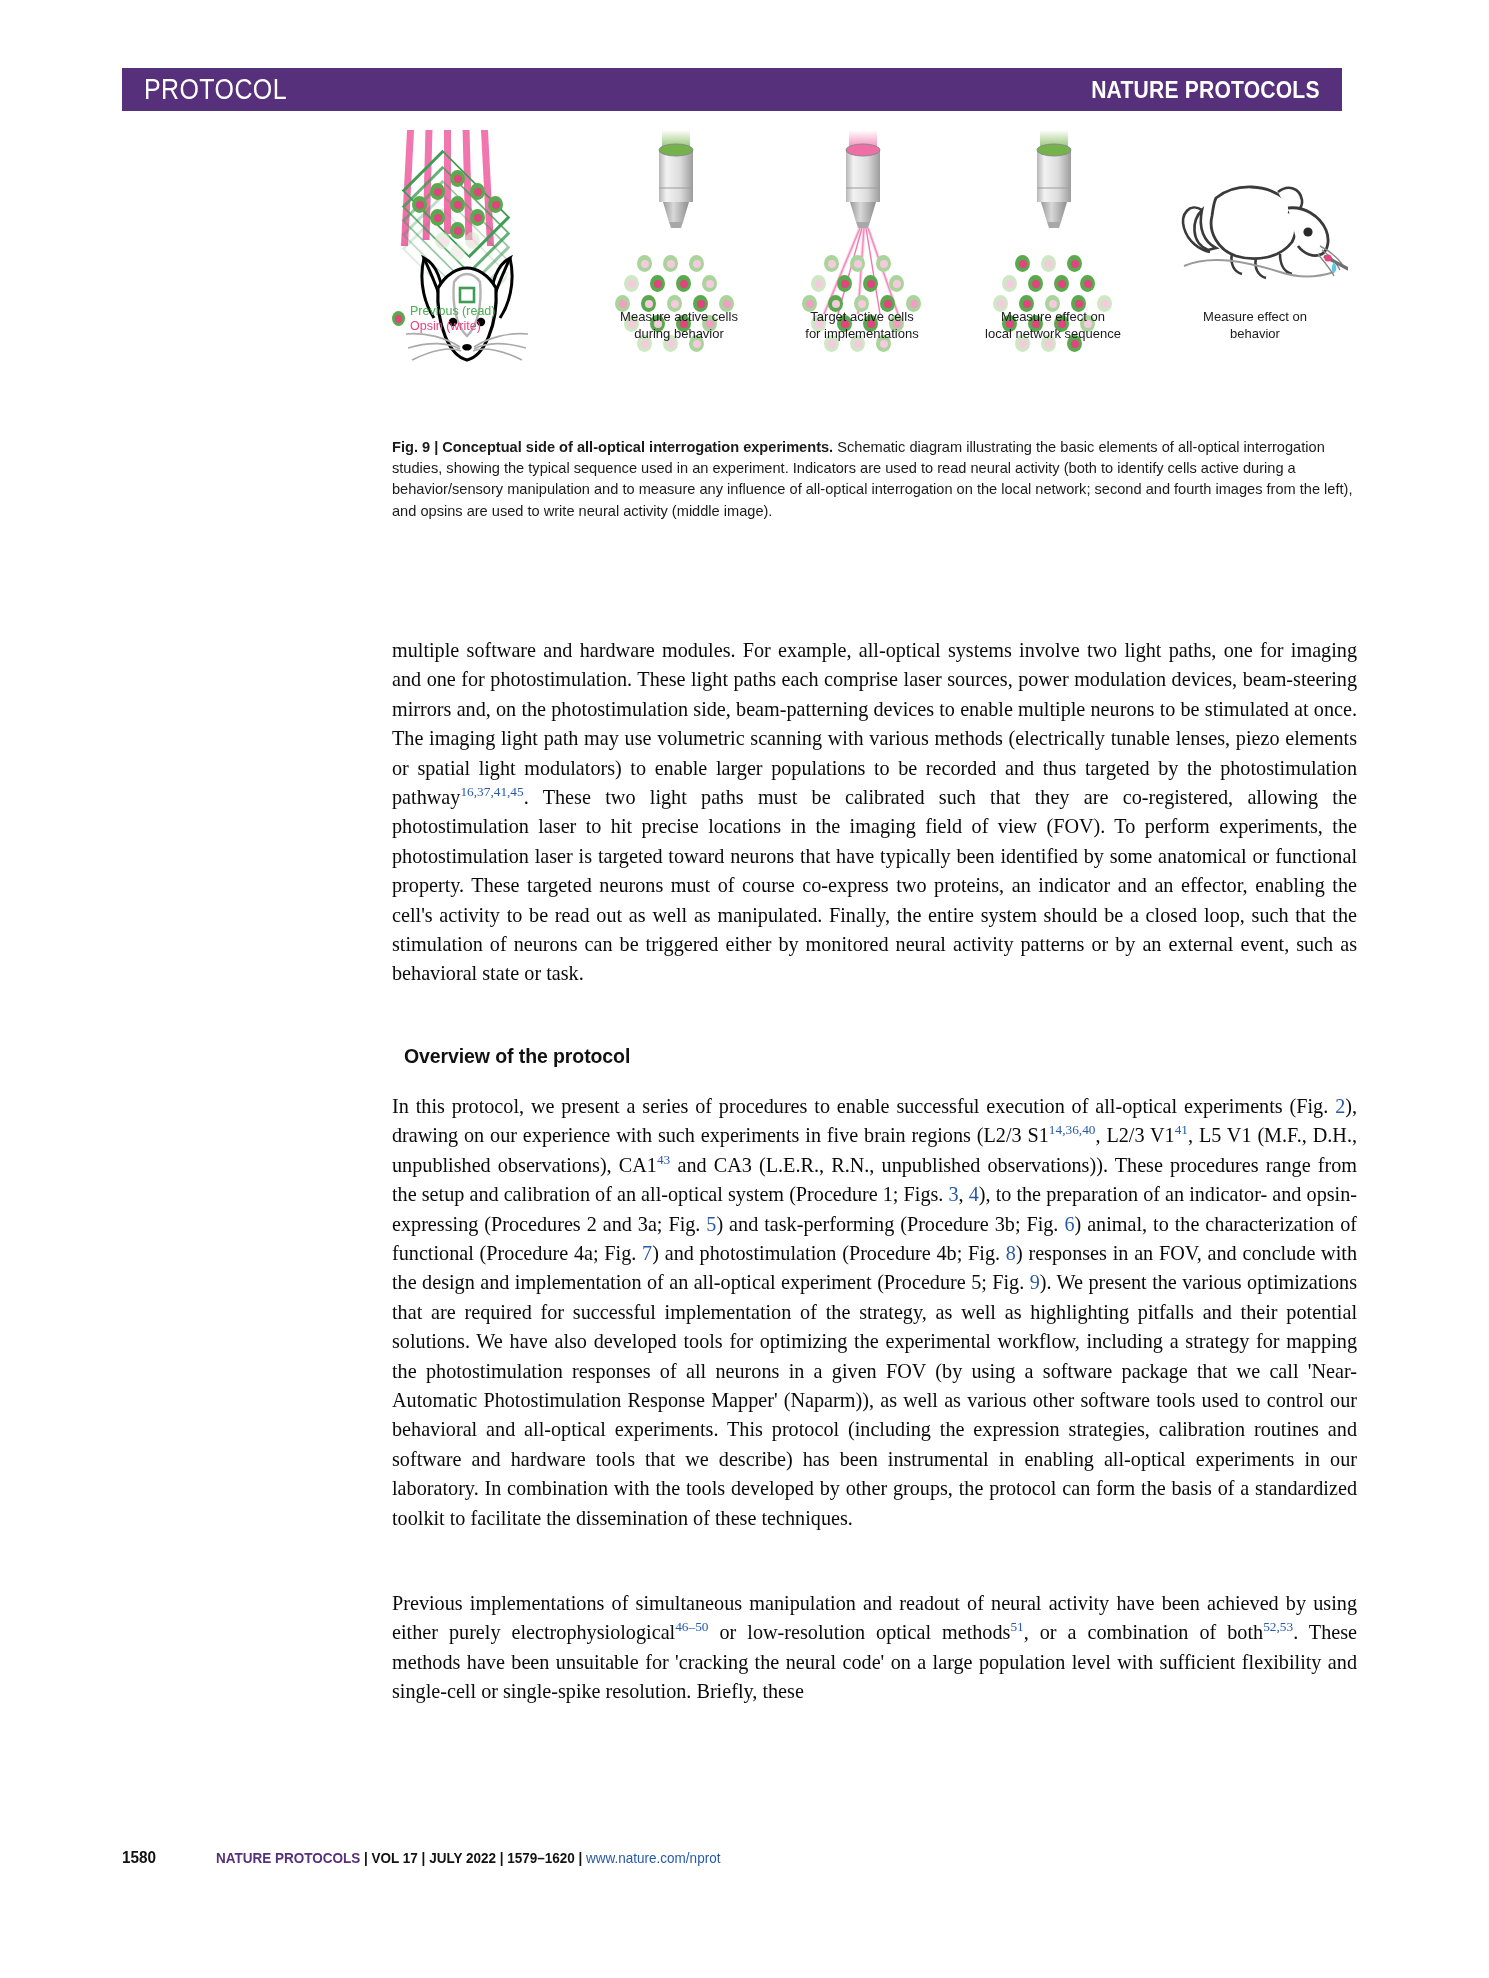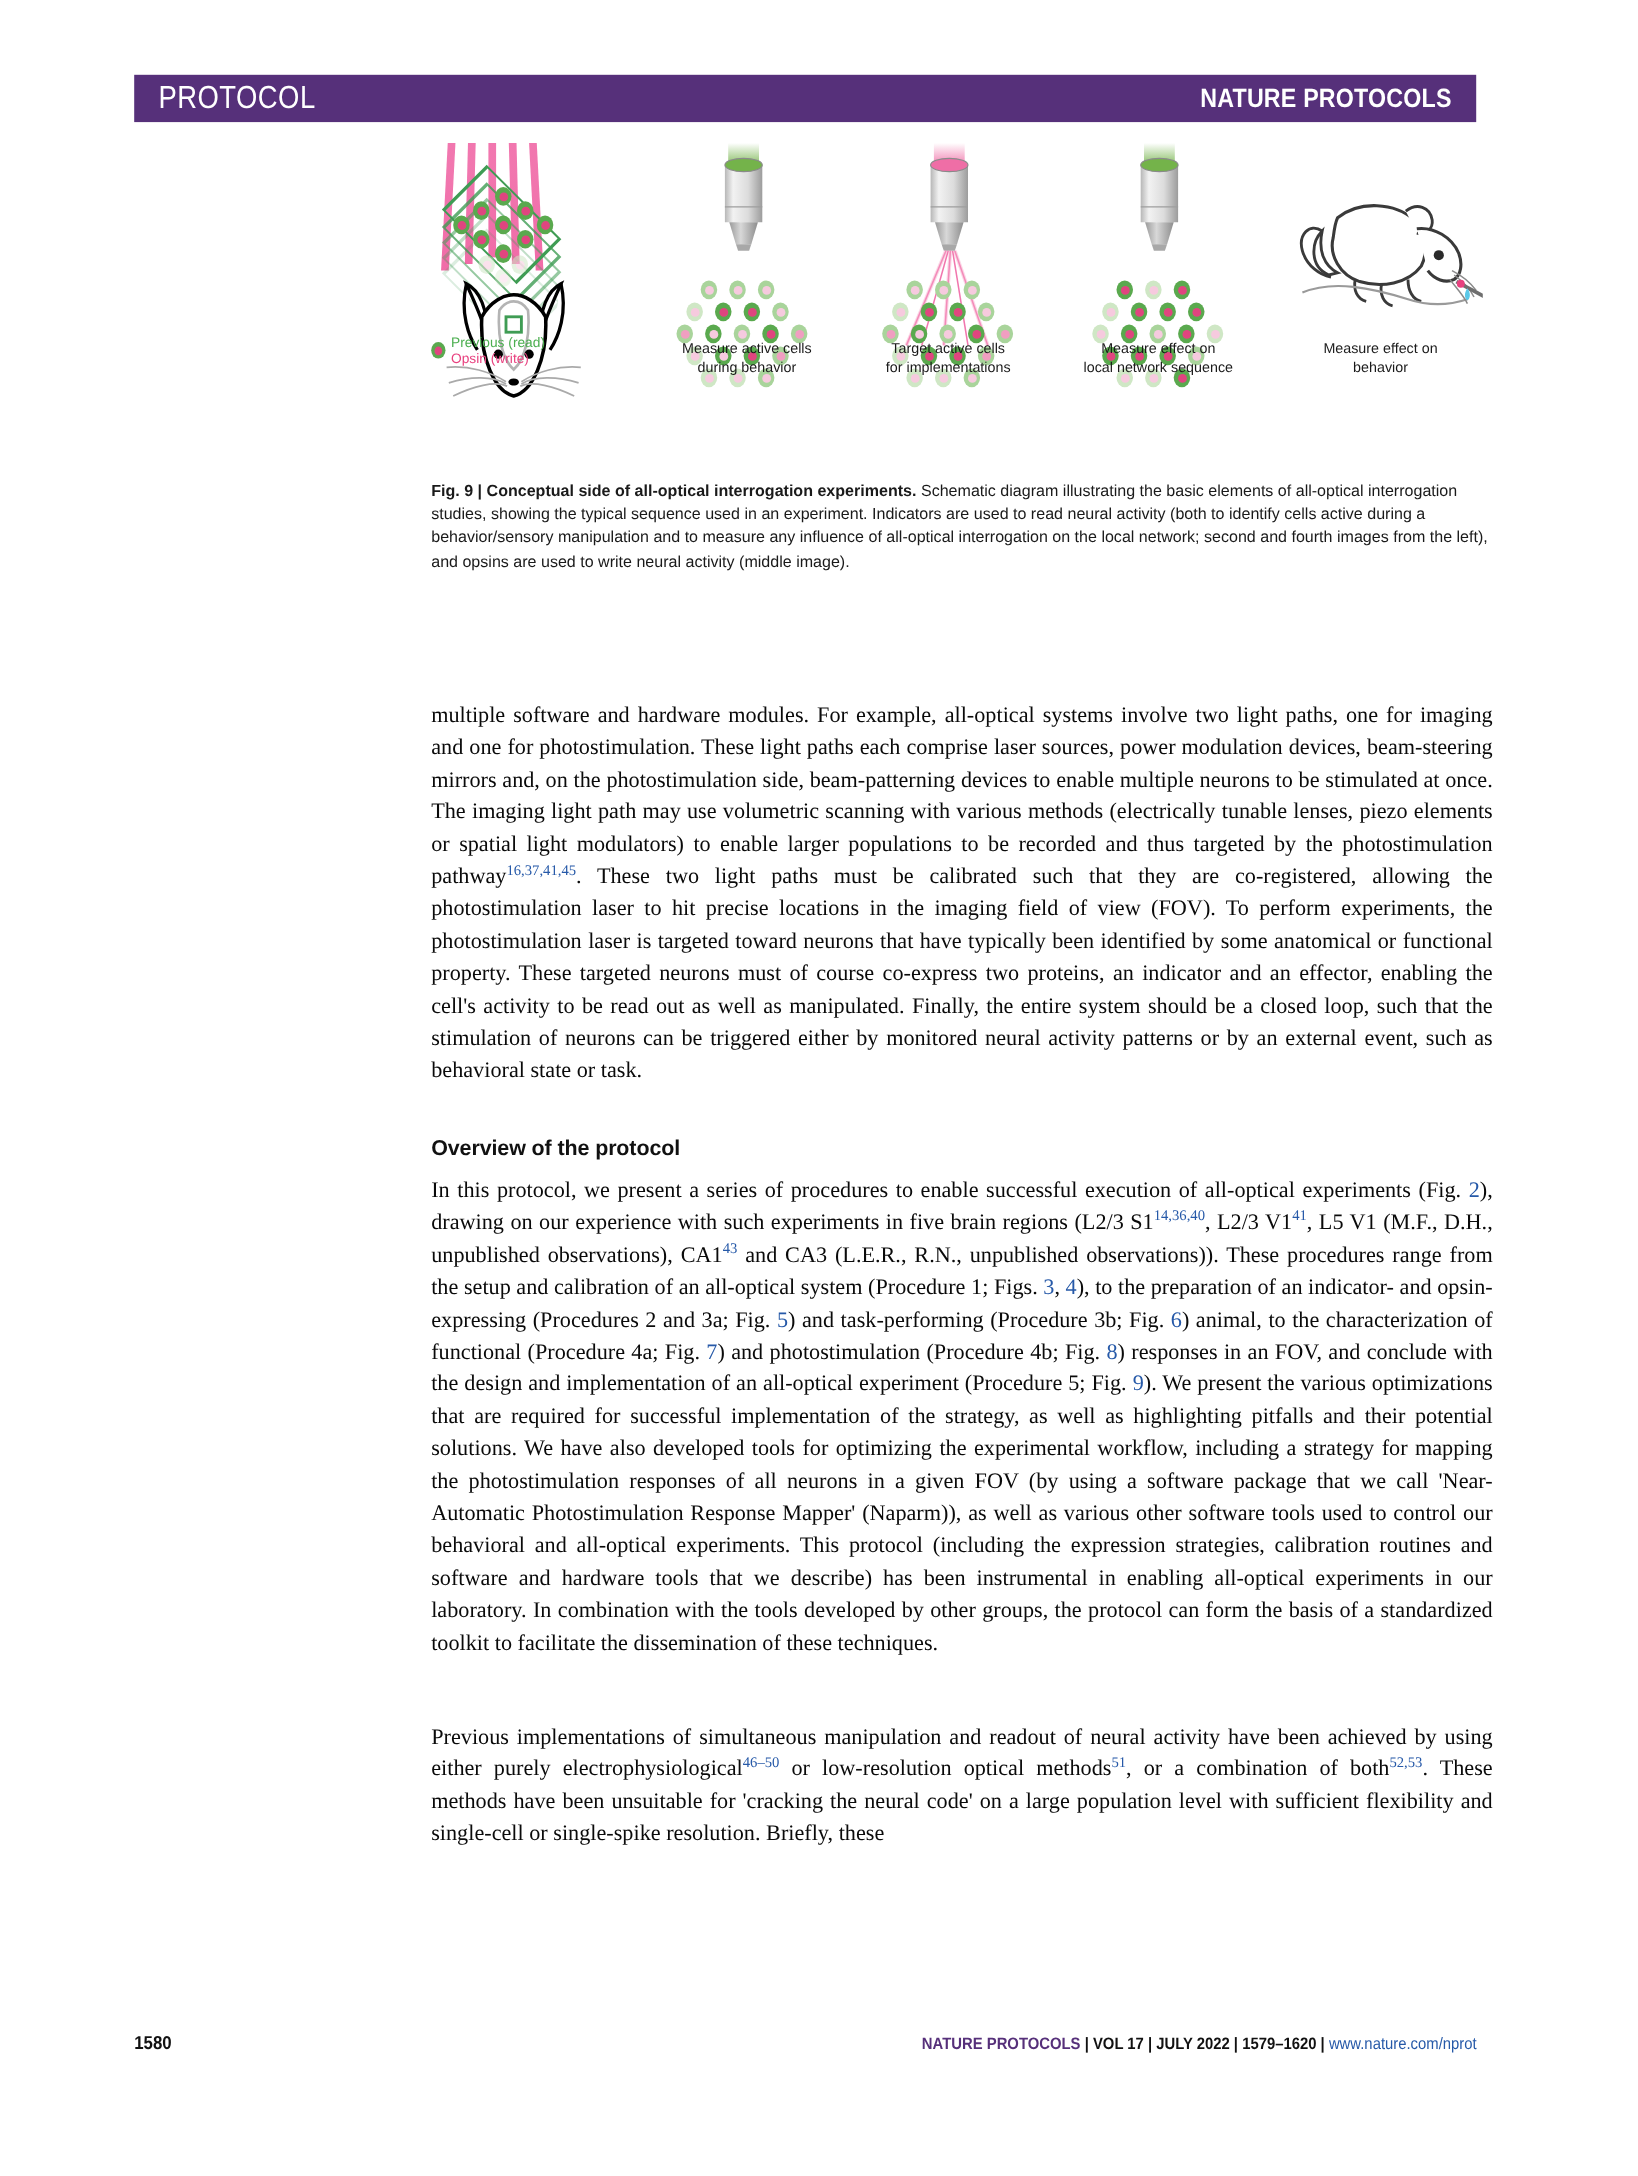--- a/index.html
+++ b/index.html
@@ -179,21 +179,21 @@
   p.body {
     margin: 0;
     font-size: 20.2px;
     line-height: 29.4px;
     text-align: justify;
     text-justify: inter-word;
     hyphens: manual;
     color: #0a0a0a;
   }
   .sec-head {
-    margin: 0;
+    margin: 12px;
     font-family: "Liberation Sans", sans-serif;
     font-size: 19.5px;
     font-weight: bold;
     color: #111111;
     letter-spacing: -0.1px;
   }
   .gap-para { height: 44px; }
   .gap-head { height: 12px; }
   sup.ref {
     color: #2659a8;
@@ -204,21 +204,20 @@
   .figref { color: #2659a8; }
 
   
   .footer {
     position: absolute;
     left: 122px;
     top: 1848px;
     width: 1220px;
     display: flex;
     align-items: baseline;
-    justify-content: space-between;
     font-family: "Liberation Sans", sans-serif;
   }
   .pageno {
     font-size: 17px;
     font-weight: bold;
     color: #111111;
     transform: scaleX(0.9);
     transform-origin: left center;
   }
   .foot-right {

